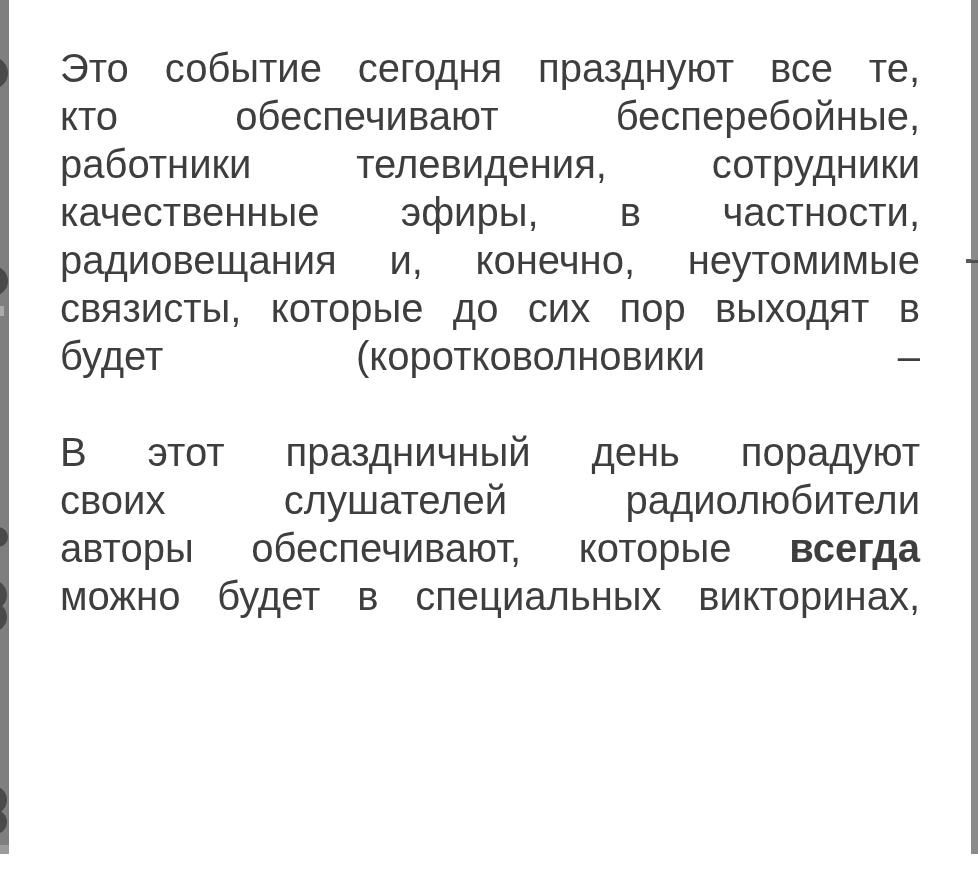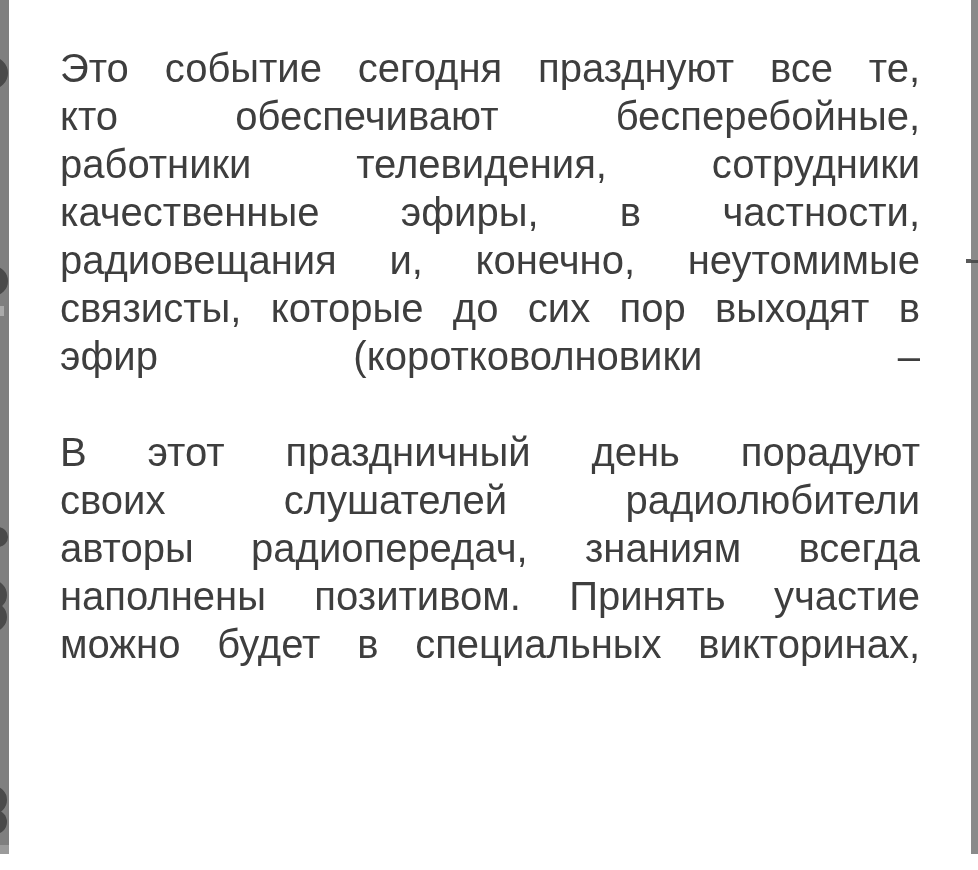--- a/index.html
+++ b/index.html
@@ -78,21 +78,21 @@
   }
   .para + .para { margin-top: 48px; }
   .line {
     text-align: justify;
     text-align-last: justify;
   }
   .line.last {
     text-align: justify;
     text-align-last: left;
   }
-  .line b { font-weight: 400; margin-top: 32px; }
+  .line b { font-weight: 700; margin-top: 32px; }
 </style>
 </head>
 <body>
 
 <div class="page" style="background: rgb(255, 255, 255);">
 
   <div class="edge-clip">
     <div class="left-edge" id="left-edge" style="background: rgb(127, 127, 127);">
 
     <div class="frag ring" style="top: 57px; left: -24px; width: 32px; height: 32px; border: 8px solid rgb(74, 74, 74);"></div>
@@ -109,27 +109,26 @@
 
   <main class="article" id="article" style="color: rgb(62, 62, 62);">
 
   <div class="para">
         <div class="line"><span>Это событие сегодня празднуют все те,</span></div>
         <div class="line"><span>кто обеспечивают бесперебойные,</span></div>
         <div class="line"><span>работники телевидения, сотрудники</span></div>
         <div class="line"><span>качественные эфиры, в частности,</span></div>
         <div class="line"><span>радиовещания и, конечно, неутомимые</span></div>
         <div class="line"><span>связисты, которые до сих пор выходят в</span></div>
-        <div class="line"><span>эфир (коротковолновики –</span></div>
+        <div class="line"><span>будет (коротковолновики –</span></div>
       </div>
       <div class="para">
         <div class="line"><span>В этот праздничный день порадуют</span></div>
         <div class="line"><span>своих слушателей радиолюбители</span></div>
-        <div class="line"><span>авторы радиопередач, знаниям </span><b>всегда</b></div>
-        <div class="line"><b>наполнены позитивом</b><span>. Принять участие</span></div>
+        <div class="line"><span>авторы обеспечивают, которые </span><b>всегда</b></div>
         <div class="line"><span>можно будет в специальных викторинах,</span></div>
       </div>
     </main>
 
   <div class="notch-tick"></div>
   <div class="right-edge" id="right-edge" style="background: rgb(138, 138, 138);">
     <div class="notch" id="notch" style="background: rgb(78, 78, 78);"></div>
   </div>
 
 </div>

